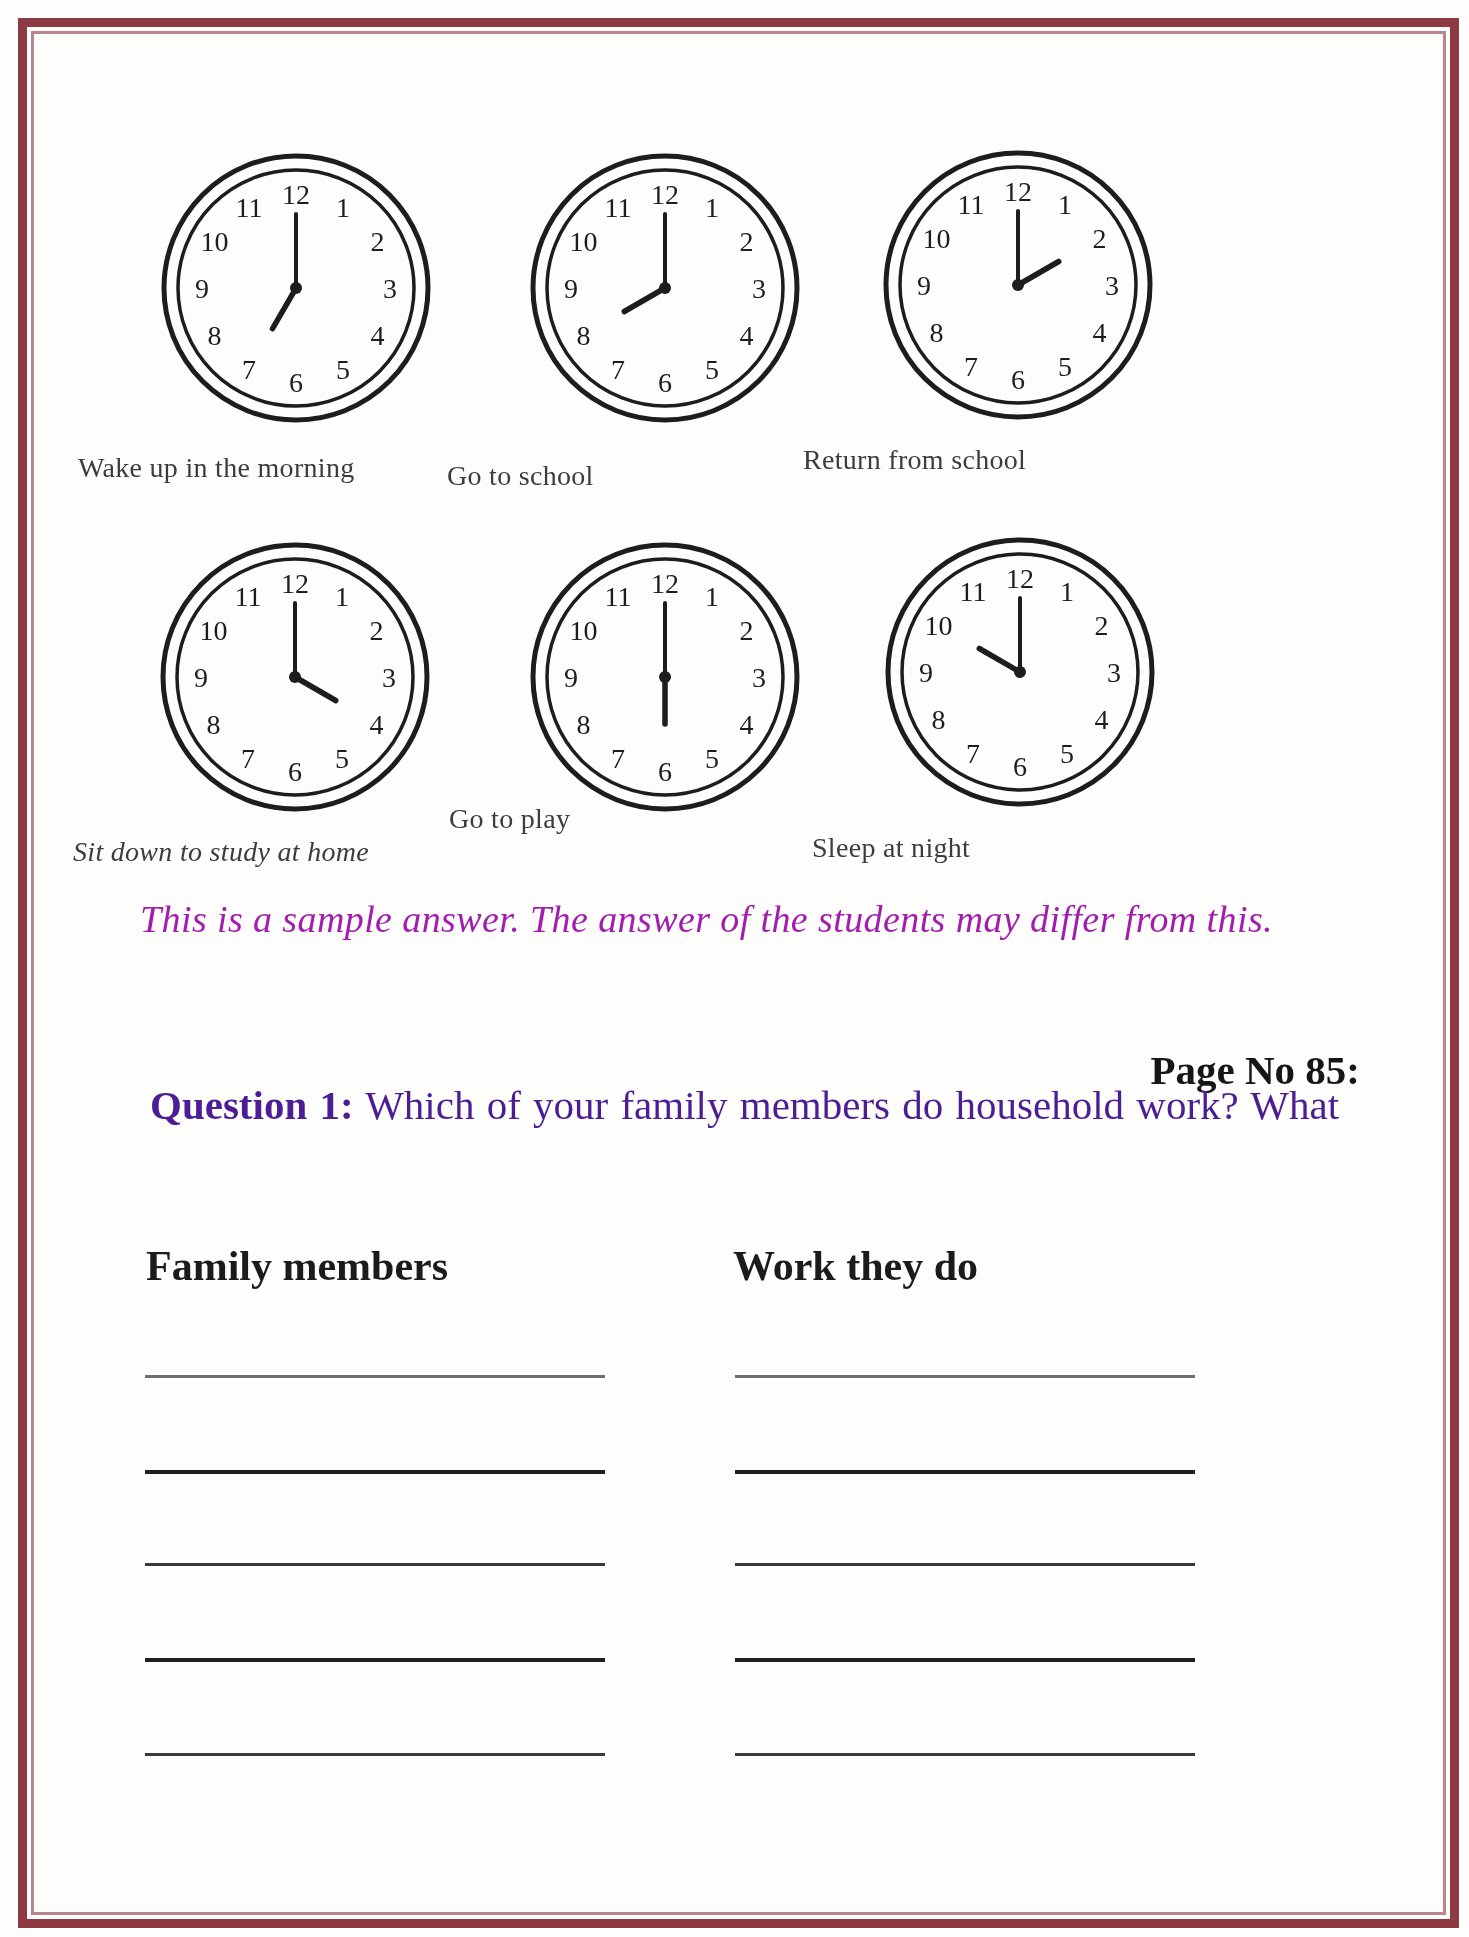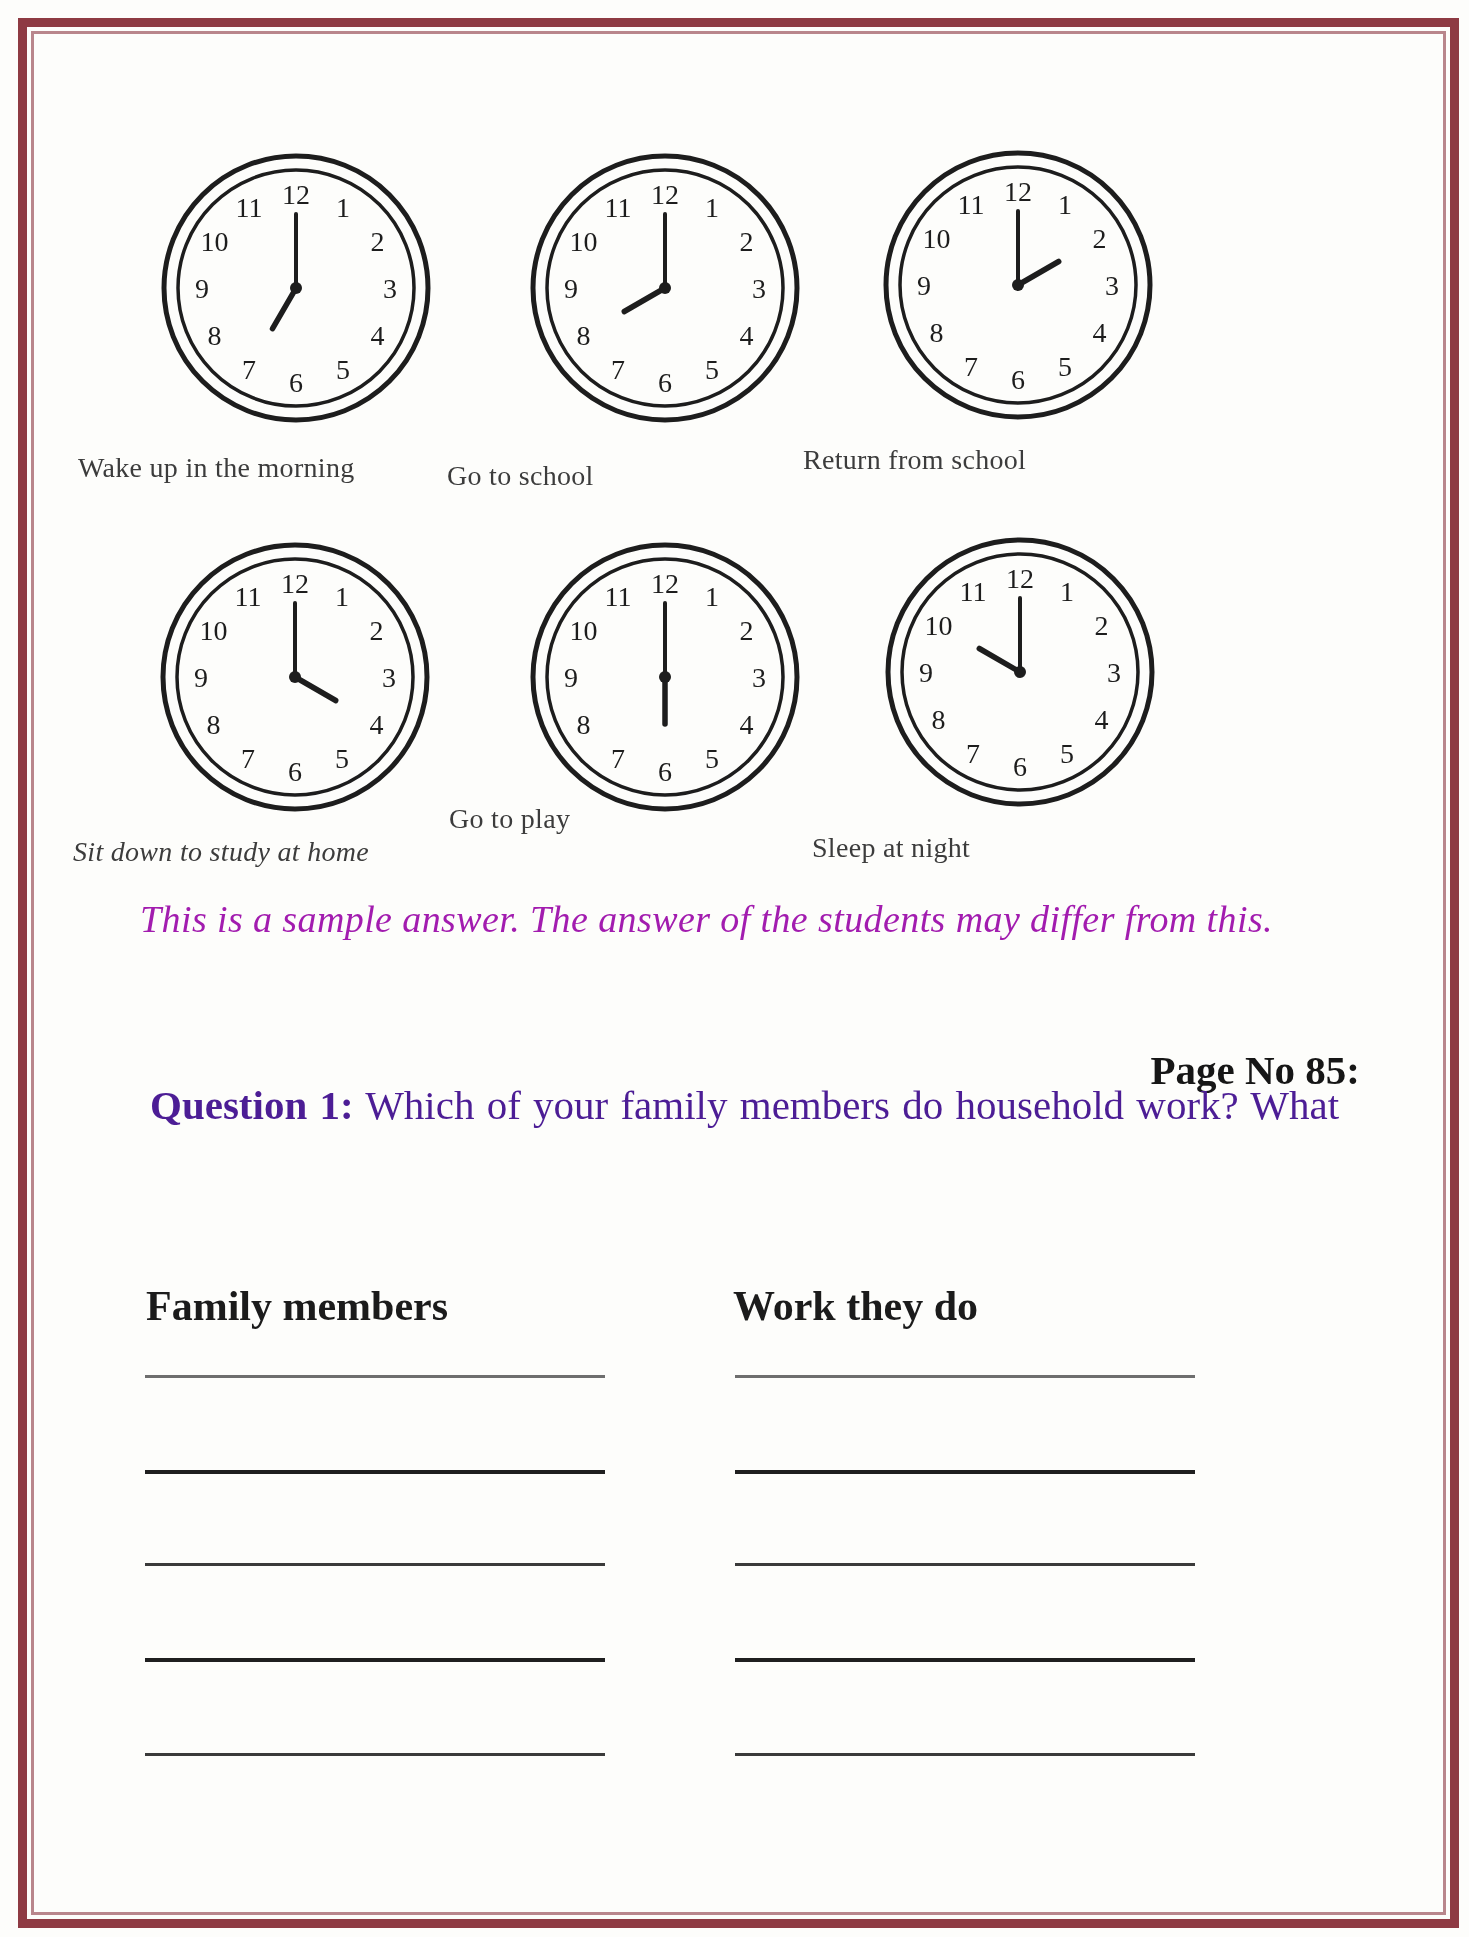--- a/index.html
+++ b/index.html
@@ -39,21 +39,21 @@
   .page-heading{
     position:absolute;left:146px;top:1046px;width:1214px;text-align:right;
     font-weight:bold;font-size:41px;color:#161616;
   }
   .question{
     position:absolute;left:146px;top:1073px;width:1222px;
     font-size:41px;line-height:57px;color:#4c1d95;word-spacing:2px;margin:4px;
   }
   .q-label{font-weight:bold;}
   .col-header{
-    position:absolute;top:1242px;font-weight:bold;font-size:42px;color:#1b1b1b;margin-top:40px;
+    position:absolute;top:1242px;font-weight:bold;font-size:42px;color:#1b1b1b;
   }
   .col-header.left{left:146px;}
   .col-header.right{left:733px;}
 
   .lines-col{position:absolute;top:0;height:100%;width:460px;}
   .lines-col.left{left:145px;}
   .lines-col.right{left:735px;}
   .answer-line{position:absolute;left:0;width:100%;}
 </style>
 </head>

